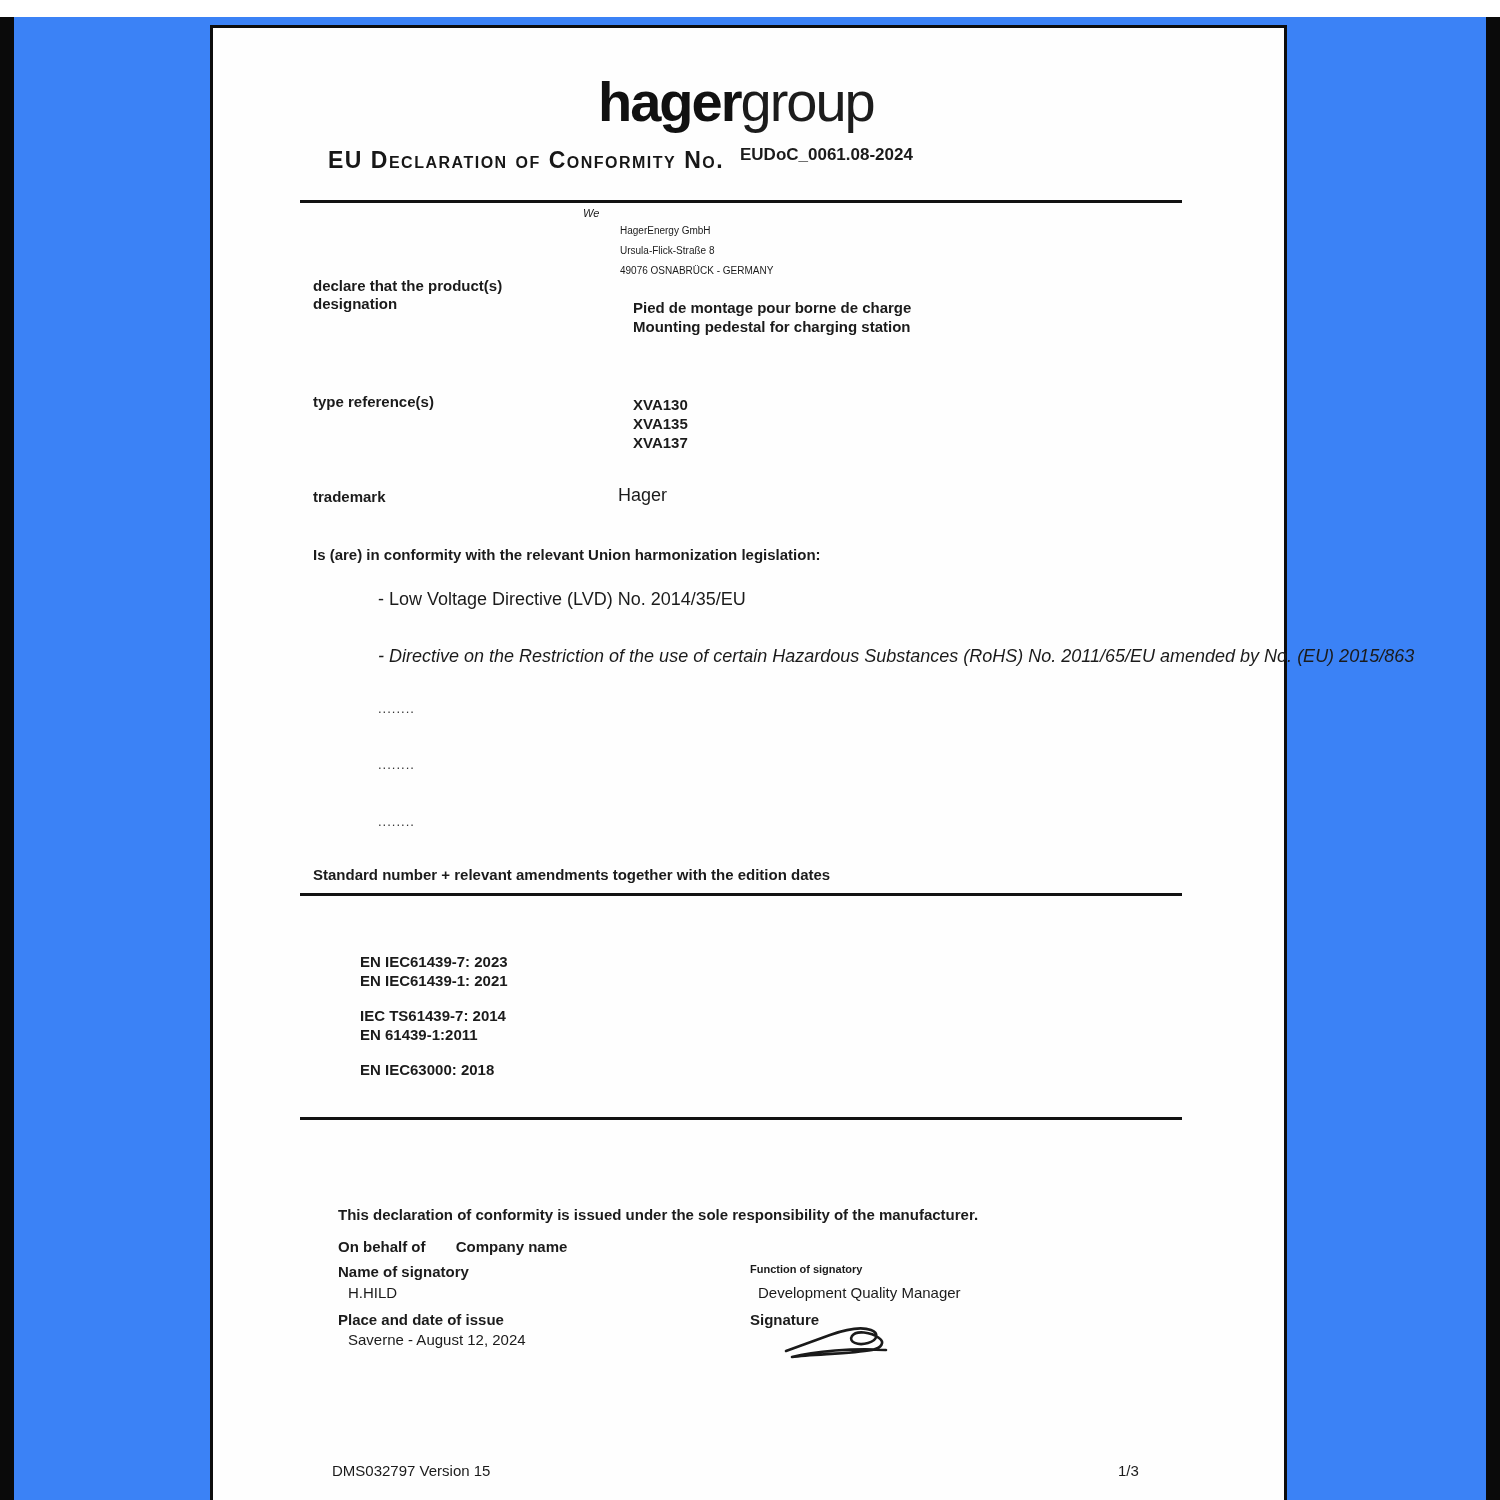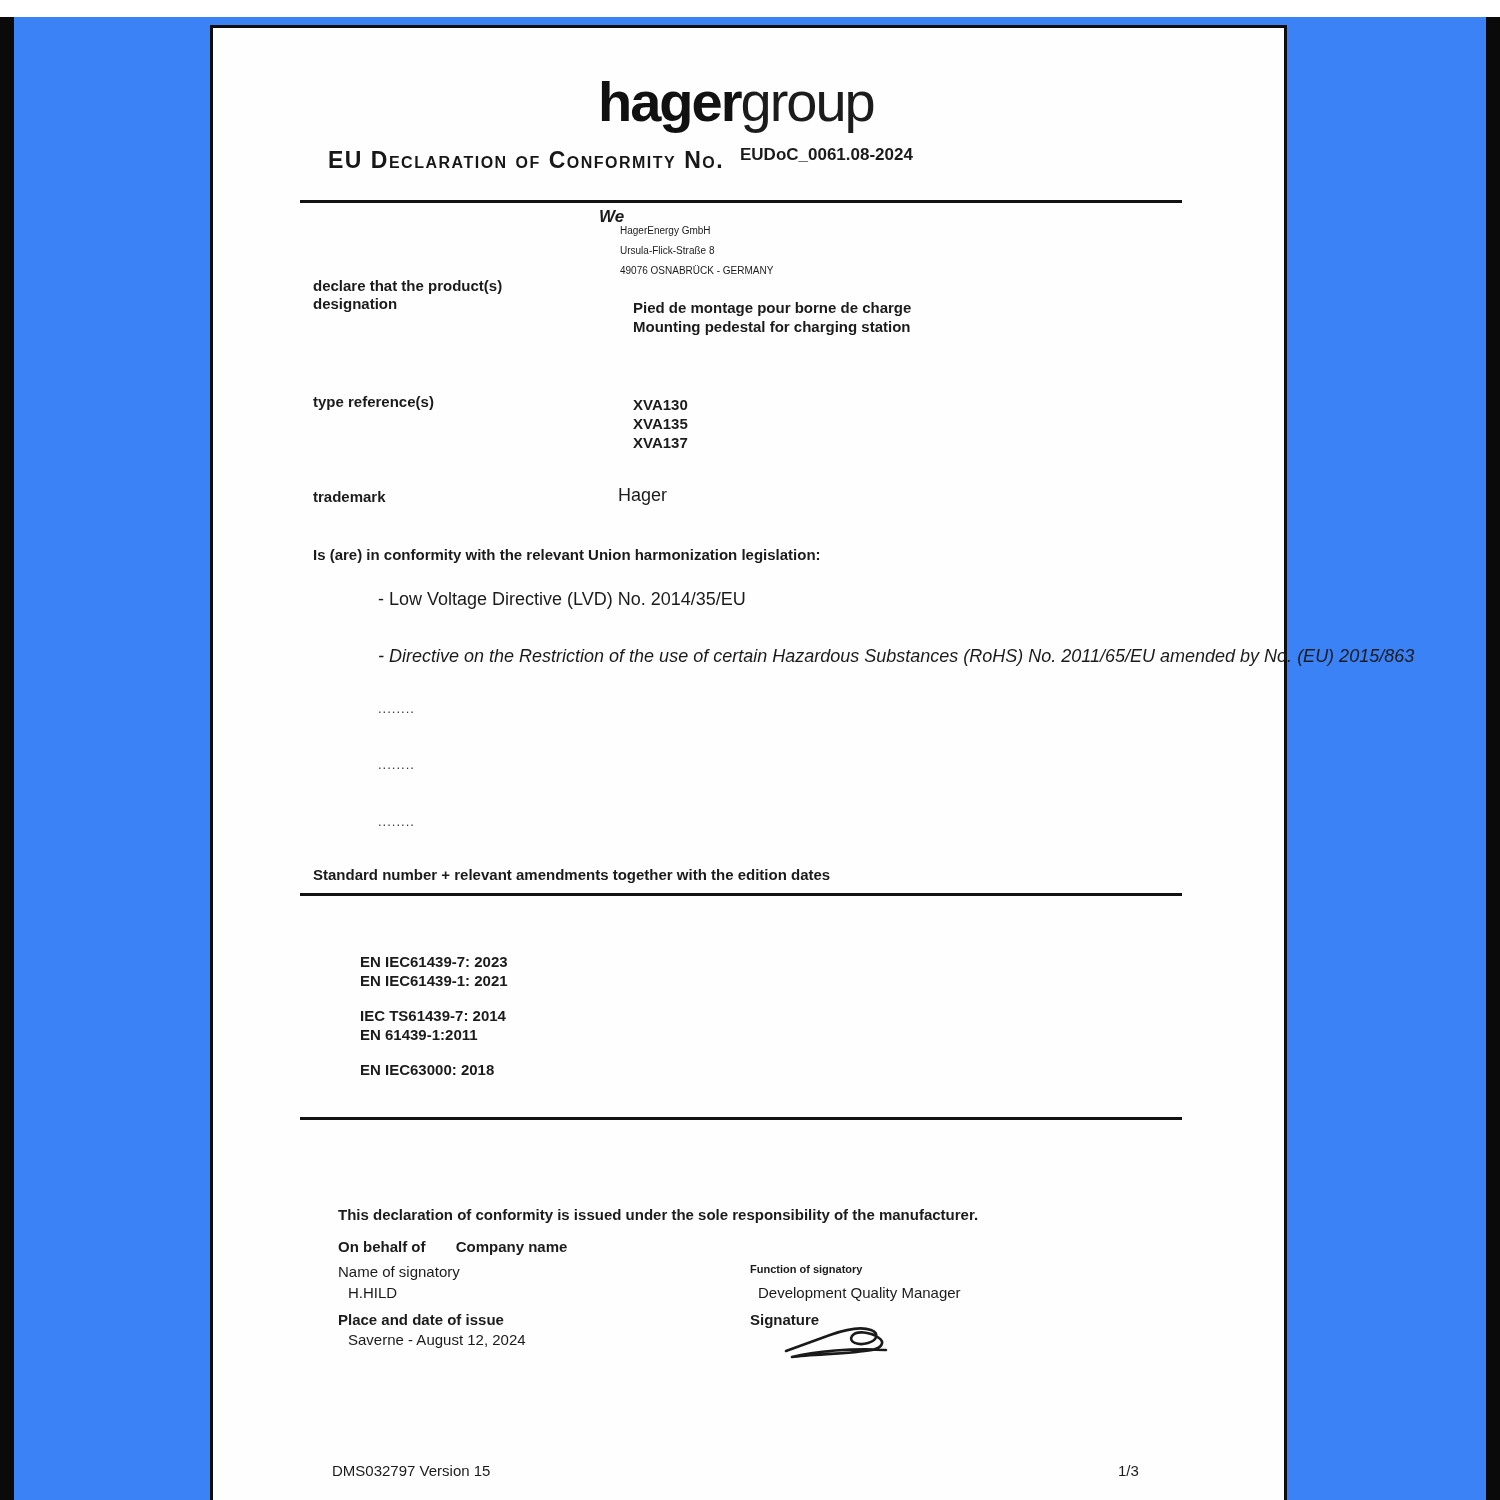--- a/index.html
+++ b/index.html
@@ -33,21 +33,21 @@
     font-size: 23px;
     font-variant: small-caps;
     letter-spacing: 1.5px;
     color: #171717;
   }
   .doc-number { position: absolute; left: 740px; top: 128px; font-weight: 700; font-size: 17px; white-space: nowrap; }
   .rule { position: absolute; background: #121212; height: 3px; }
   .rule1 { left: 300px; top: 183px; width: 882px; }
   .rule2 { left: 300px; top: 876px; width: 882px; }
   .rule3 { left: 300px; top: 1100px; width: 882px; }
-  .we-label { left: 583px; top: 190px; font-weight: 700; font-style: italic; font-size: 17px; margin-left: 16px; }
+  .we-label { left: 583px; top: 190px; font-weight: 400; font-style: italic; font-size: 11px; }
   .company-block { left: 620px; top: 189px; font-weight: 400; font-size: 10px; line-height: 20px; margin-top: 15px; }
   .label-col { font-weight: 700; font-size: 15px; line-height: 18px; }
   .declare-block { left: 313px; top: 260px; }
   .designation-values { left: 633px; top: 281px; font-weight: 700; font-size: 15px; line-height: 19px; }
   .typeref-label { left: 313px; top: 376px; }
   .typeref-values { left: 633px; top: 378px; font-weight: 700; font-size: 15px; line-height: 19px; }
   .trademark-label { left: 313px; top: 471px; }
   .trademark-value { left: 618px; top: 468px; font-size: 18px; font-weight: 400; }
   .conformity { left: 313px; top: 529px; font-weight: 700; font-size: 15px; }
   .directive { left: 378px; top: 0; font-size: 18px; white-space: nowrap; margin-top: 8px; }
@@ -56,21 +56,21 @@
   .dots { left: 378px; font-size: 13px; letter-spacing: 1px; color: #333; }
   .dots1 { top: 684px; }
   .dots2 { top: 740px; }
   .dots3 { top: 797px; }
   .standards-heading { left: 313px; top: 849px; font-weight: 700; font-size: 15px; }
   .standards-block { left: 360px; top: 899px; font-weight: 700; font-size: 15px; line-height: 19px; margin-top: 36px; }
   .standards-block .gap { margin-top: 16px; }
   .responsibility { left: 338px; top: 1189px; font-weight: 700; font-size: 15px; text-align: right; }
   .behalf-row { left: 338px; top: 1221px; font-weight: 700; font-size: 15px; }
   .behalf-row .company-name-label { margin-left: 26px; }
-  .sig-name-label { left: 338px; top: 1246px; font-weight: 400; font-size: 15px; }
+  .sig-name-label { left: 338px; top: 1246px; font-weight: 700; font-size: 15px; }
   .sig-name-value { left: 348px; top: 1267px; font-size: 15px; }
   .sig-func-label { left: 750px; top: 1246px; font-weight: 700; font-size: 11px; }
   .sig-func-value { left: 758px; top: 1267px; font-size: 15px; }
   .sig-place-label { left: 338px; top: 1294px; font-weight: 700; font-size: 15px; }
   .sig-place-value { left: 348px; top: 1314px; font-size: 15px; }
   .sig-label { left: 750px; top: 1294px; font-weight: 700; font-size: 15px; }
   .signature-svg { left: 780px; top: 1300px; }
   .footer-docid { left: 332px; top: 1445px; font-size: 15px; }
   .footer-page { left: 1118px; top: 1445px; font-size: 15px; }
 </style>

